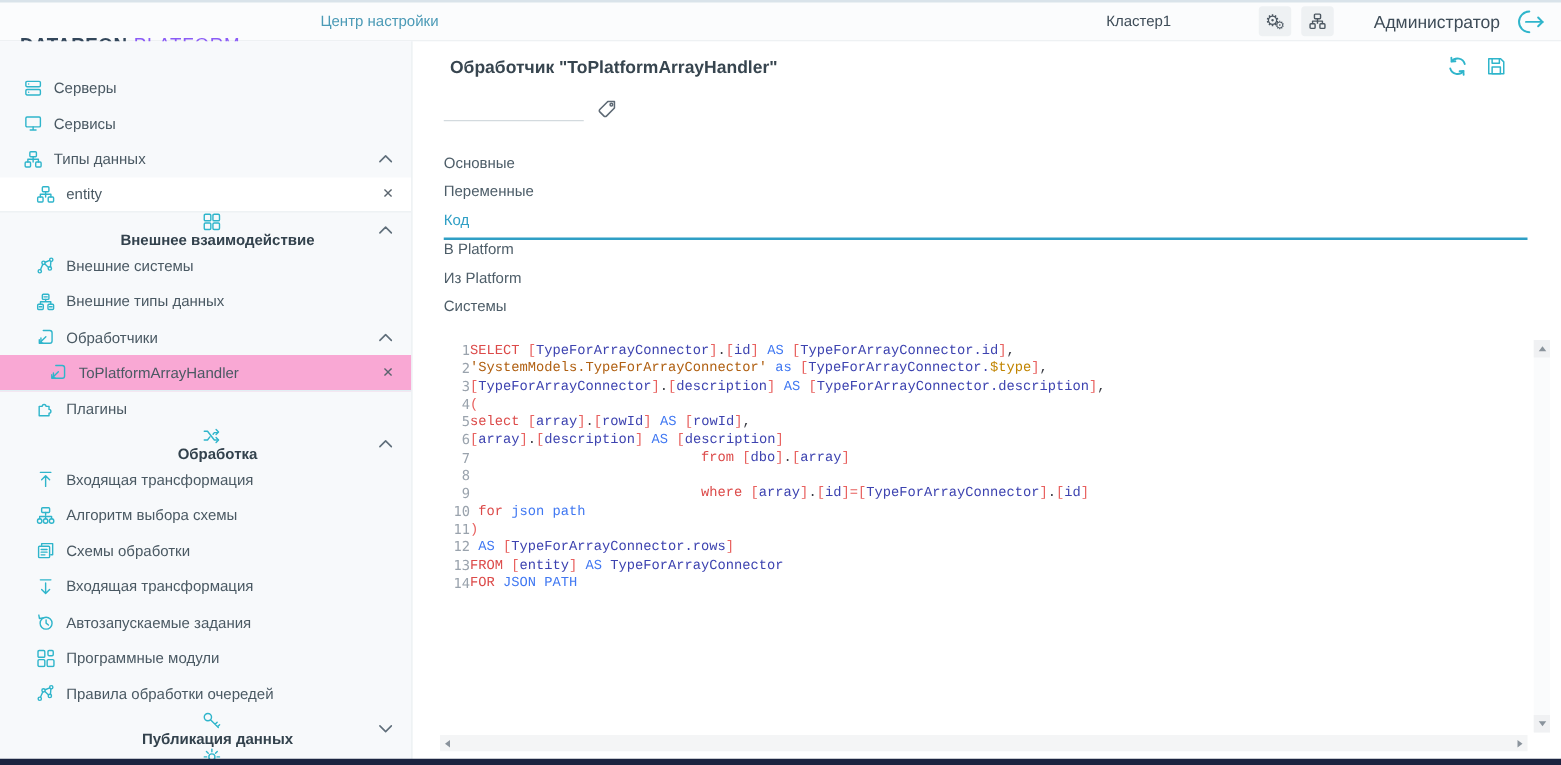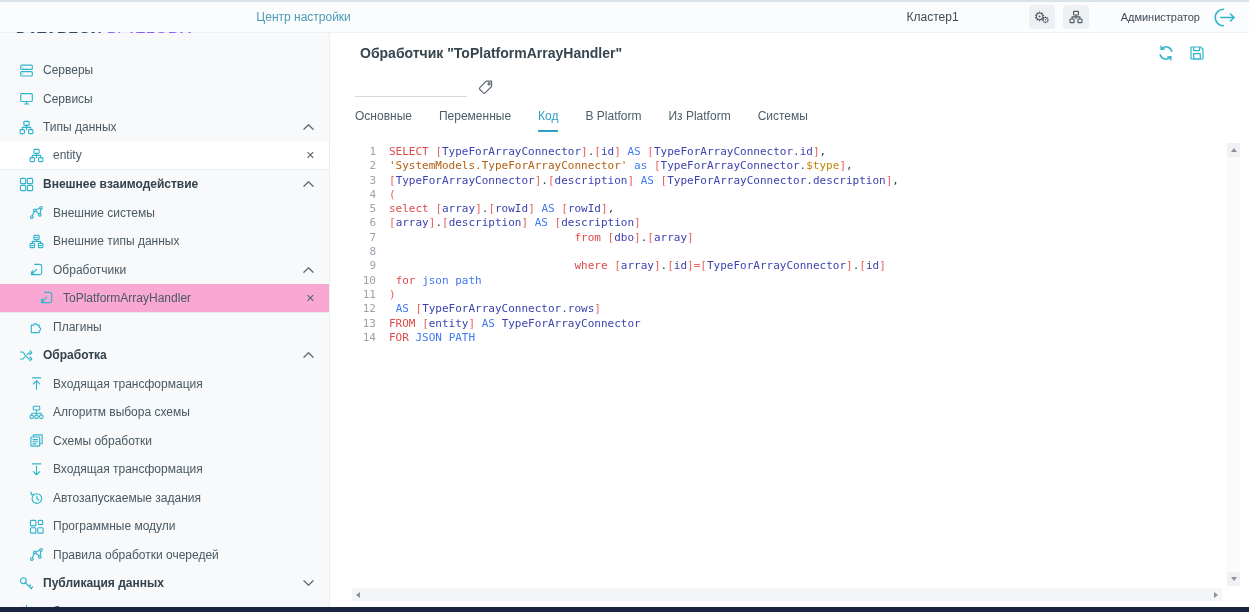--- a/index.html
+++ b/index.html
@@ -14,61 +14,61 @@
   .logo-b { font-size:15px; font-weight:bold; color:#33475b; letter-spacing:.4px;margin-top:37px; }
   .logo-l { font-size:15px; color:#8b5cf6; letter-spacing:.6px; margin-left:5px;margin-top:38px; }
   .nav-link { font-size:12px; color:#4b9ab6; margin-left:64px; cursor:pointer; text-decoration:none; }
   .tb-right { margin-left:auto; display:flex; align-items:center; padding-right:12px; }
   .cluster { font-size:12px; color:#3e4c58; margin-right:70px; cursor:pointer; }
   .chip { width:26px; height:24px; background:#eef1f3; border:none; border-radius:3px;
           display:flex; align-items:center; justify-content:center; margin-right:8px;
           cursor:pointer; color:#4d5862; }
   .gear-big { font-size:13px; line-height:1; }
   .gear-small { font-size:9px; line-height:1; margin-left:-4px; margin-top:6px; }
-  .user { font-size:11px; color:#3e4c58; margin:0 12px 0 24px; cursor:pointer; }
+  .user { font-size:14px; color:#3e4c58; margin:0 12px 0 24px; cursor:pointer; }
   .logout { cursor:pointer; display:flex; align-items:center; }
 
   .body-row { display:flex; height:579px; }
 
   
   .sidebar { width:330px; flex-shrink:0; background:#f7f9fb; border-right:1px solid #eceff2;
              padding-top:23px; overflow:hidden; }
   .side-item { position:relative; height:28.5px; display:flex; align-items:center;
                font-size:12px; color:#4a5963; cursor:pointer; }
   .side-item .ico { display:flex; margin-right:9px; flex-shrink:0; }
   .lv0 { padding-left:19px; } .lv1 { padding-left:29px; } .lv2 { padding-left:39px; }
-  .side-item.bold { font-weight:bold; color:#33424d; }
+  .side-item.bold { font-weight:bold; color:#33424d;flex-direction:column; }
   .side-item.white { background:#ffffff; border-bottom:1px solid #e9eef1; }
   .side-item.sel   { background:#f9a8d4; border-bottom:1px solid #e2eef3; }
   .chev  { position:absolute; right:15px; top:50%; transform:translateY(-50%); display:flex; }
   .close { position:absolute; right:14px; top:50%; transform:translateY(-50%);
            font-size:11px; color:#5a646e; cursor:pointer; }
 
   
   .content { flex:1; position:relative; padding:12px 0 0 16px; display:flex; flex-direction:column; }
   .c-head { display:flex; align-items:flex-start; }
   .c-title { font-size:14px; font-weight:bold; color:#37454f; margin-left:14px; }
   .c-actions { margin-left:auto; padding-right:44px; display:flex; gap:15px; }
   .c-actions > span { cursor:pointer; display:flex; }
   .tag-row { display:flex; align-items:center; margin:16px 0 0 9px; }
   .tag-input { width:112px; height:20px; border:none; border-bottom:1px solid #d3dade;
                background:transparent; font-size:12px; color:#37454f; outline:none; }
   .tag-ico { margin-left:10px; cursor:pointer; display:flex; }
-  .tabs { display:flex; margin:12px 0 0 9px; }
+  .tabs { display:flex; margin:26px 0 0 9px;flex-direction:column; }
   .tab { font-size:12px; color:#4d5d68; margin-right:27px; padding-bottom:7px; cursor:pointer;
          border-bottom:2px solid transparent; }
   .tab.active { color:var(--tab-active); border-bottom-color:var(--tab-active); }
 
   
   .editor { position:relative; flex:1; margin-top:6px; }
   .code-scroll { padding-top:7px; font-family:"DejaVu Sans Mono", monospace;
                  font-size:11px; line-height:14.3px; }
   .code-line { display:flex; }
   .ln { width:30px; text-align:right; color:var(--line-number); flex-shrink:0; }
-  .lc { margin-left:13px; white-space:pre; color:var(--punct); }
+  .lc { white-space:pre; color:var(--punct);font-family:Liberation Mono, monospace; }
   .tk-k { color:var(--kw-red); }
   .tk-a { color:var(--kw-blue); }
   .tk-b { color:var(--bracket); }
   .tk-n { color:var(--ident); }
   .tk-s { color:var(--string); }
   .tk-v { color:var(--variable); }
   .tk-p { color:var(--punct); }
 
   
   .vscroll { position:absolute; top:5px; right:9px; bottom:26px; width:13px; background:#fafbfc; }

